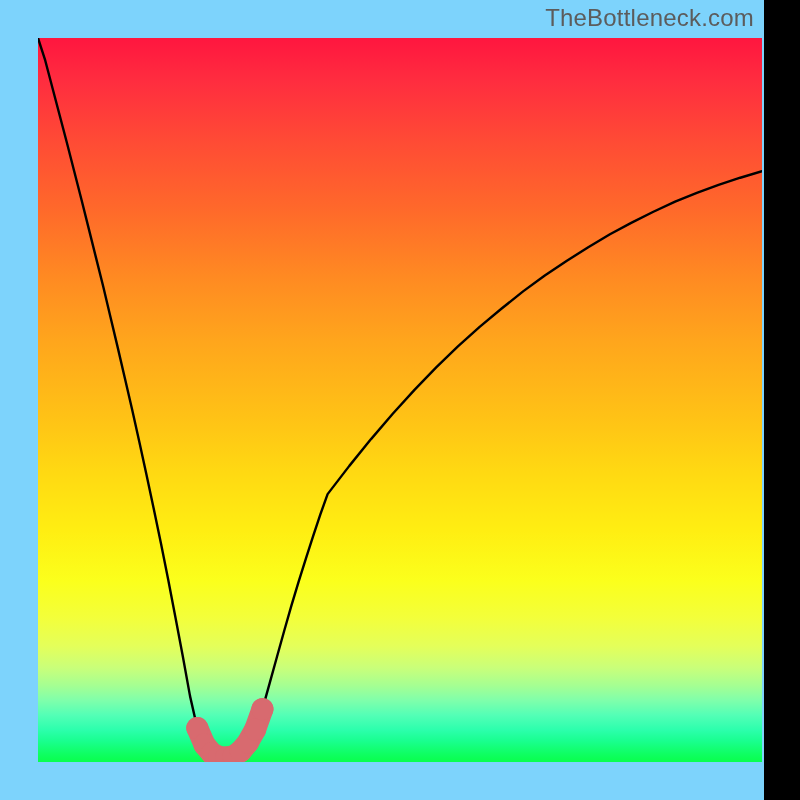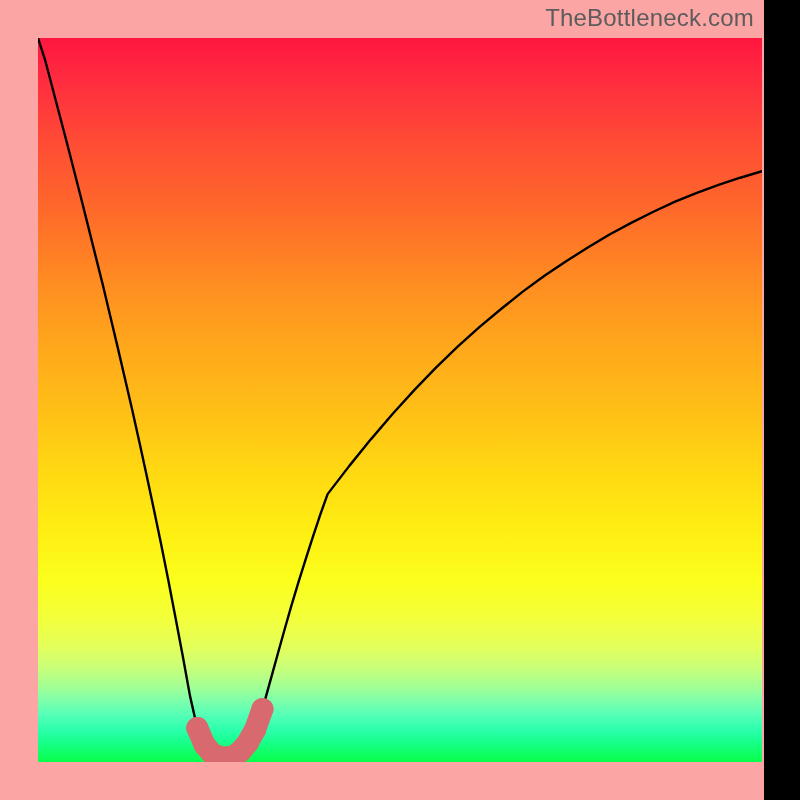--- a/index.html
+++ b/index.html
@@ -8,21 +8,21 @@
     width: 800px;
     height: 800px;
     background: #000;
     overflow: hidden;
     font-family: Arial, Helvetica, sans-serif;
   }
   .frame {
     position: relative;
     width: 764px;
     height: 800px;
-    background: #fca5a5;
+    background: #7dd3fc;
   }
   .plot {
     position: absolute;
     left: 38px;
     top: 38px;
     width: 724px;
     height: 724px;
     background: linear-gradient(to bottom,
       #ff163f 0%,
       #ff2d3f 6%,

